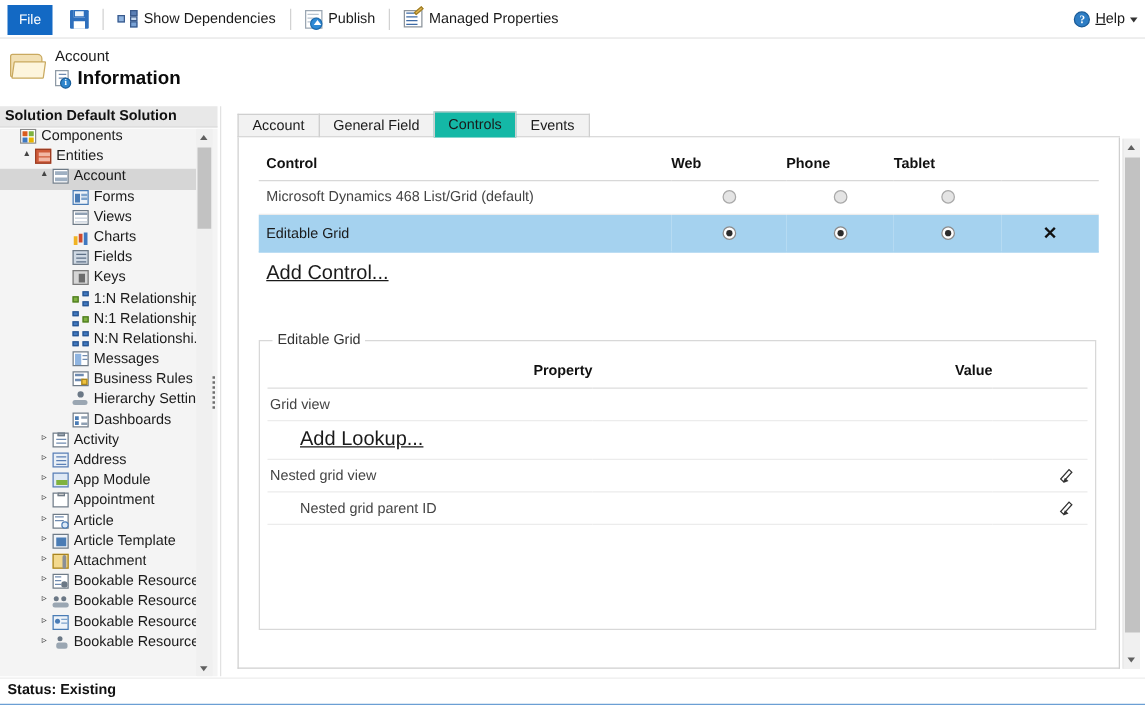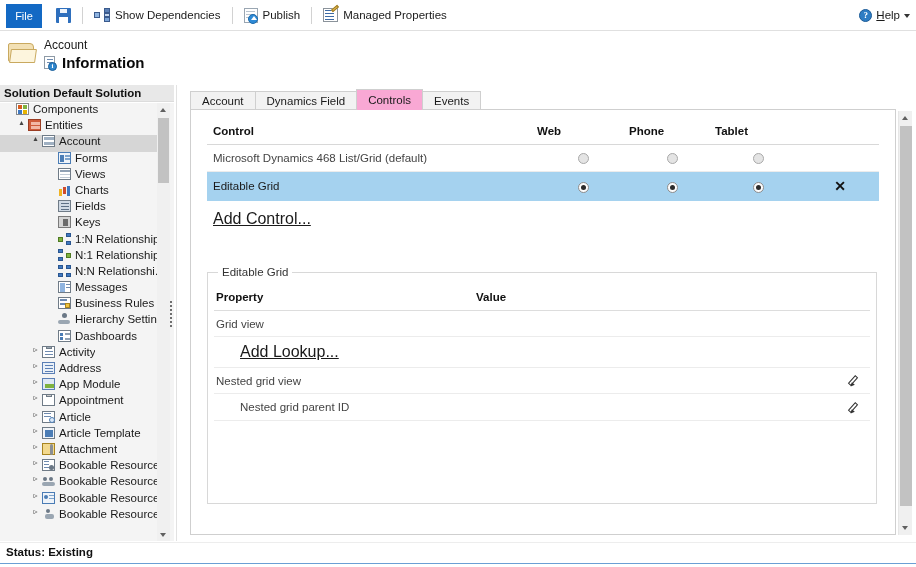--- a/index.html
+++ b/index.html
@@ -356,21 +356,21 @@
     color: #1a1a1a;
     background: #f2f2f2;
     border: 1px solid #cfcfcf;
     border-bottom: none;
     display: flex; align-items: center;
     cursor: pointer;
     margin-right: -1px;
     box-sizing: border-box;
   }
   .tab.active {
-    background: #f9a8d4;
+    background: #14b8a6;
     height: 21px;
     border-color: #cfcfcf;
     position: relative;
     z-index: 2;
     font-weight: normal;
   }
   .tab-underline {
     position: absolute; left: 4px; top: 24px;
     width: 706px; height: 1px;
     background: #cfcfcf;
@@ -448,21 +448,21 @@
     position: absolute; left: 10px; top: -7px;
     background: #ffffff;
     padding: 0 4px;
     font-size: 11.5px;
     color: #333;
   }
   .ptbl-wrap { position: absolute; left: 6px; top: 14px; width: 656px; }
   .ptbl { width: 100%; border-collapse: collapse; table-layout: fixed; }
   .ptbl th {
     font-size: 11.5px; font-weight: bold; color: #111;
-    text-align: left; padding: 4px 0 7px 2px;
+    text-align: right; padding: 4px 0 7px 2px;
     border-bottom: 1px solid #dddddd;
   }
   .ptbl td {
     font-size: 11.5px; color: #444;
     padding: 6px 0 6px 2px;
     border-bottom: 1px solid #ececec;
     height: 13px;
   }
   .ptbl td.indent1 { padding-left: 26px; }
   .ptbl td.r { text-align: right; padding-right: 8px; }
@@ -812,21 +812,21 @@
         <i style="top:24px"></i>
     </div>
   </div>
 
   <div class="pane-divider"></div>
 
   <div class="rightpane">
 
     <div class="tabstrip" id="tabstrip">
         <div class="tab">Account</div>
-        <div class="tab">Dynamics Field</div>
+        <div class="tab">General Field</div>
         <div class="tab active">Controls</div>
         <div class="tab">Events</div>
       </div>
     <div class="tab-underline"></div>
 
     <div class="panel-body">
 
       <div class="ctrl-table">
         <table class="ctbl">
           <colgroup>

